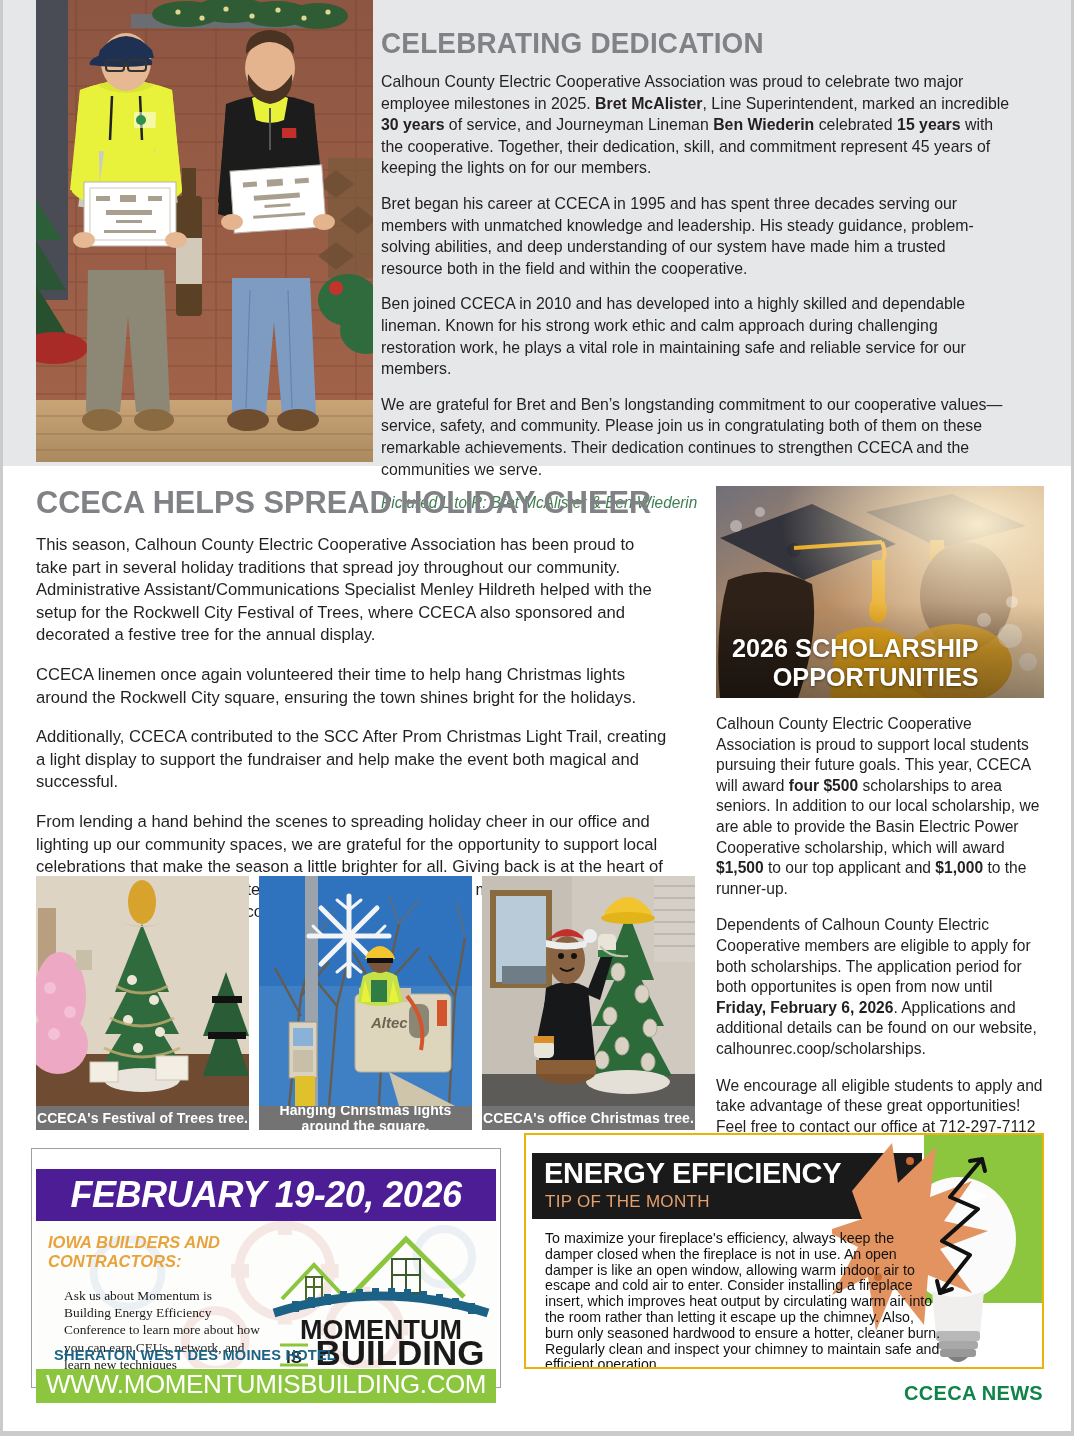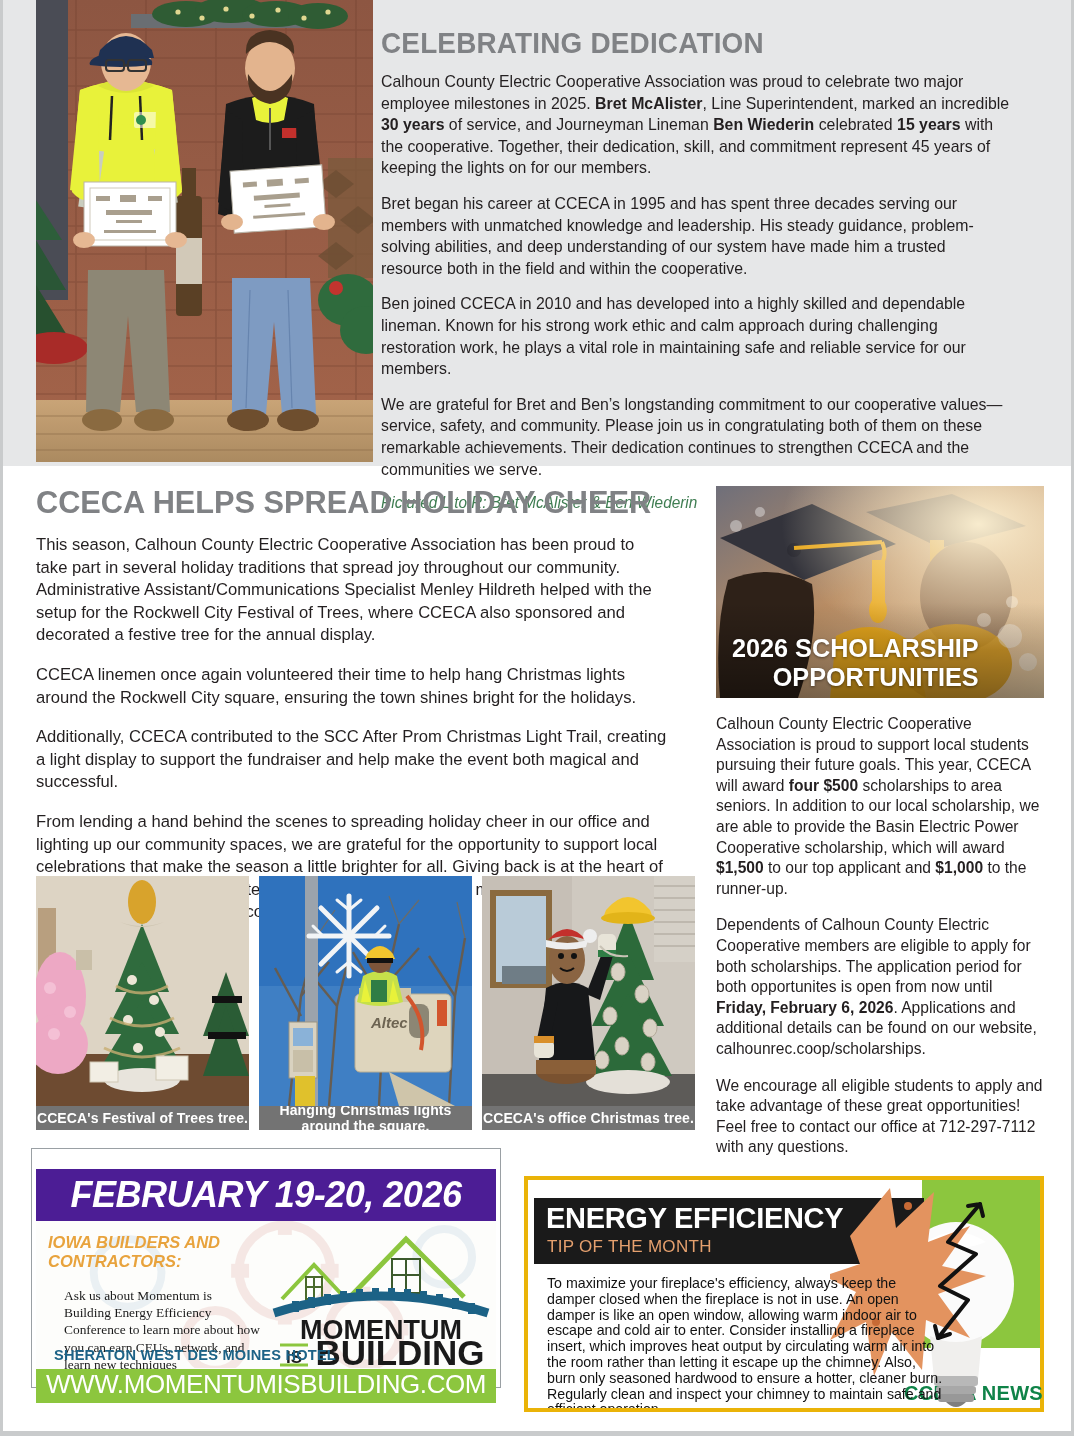--- a/index.html
+++ b/index.html
@@ -217,24 +217,24 @@
   }
   .mib-footer span {
     color: #fff;
     font-family: "Liberation Sans", sans-serif;
     font-size: 26px;
     letter-spacing: -.4px;
   }
 
   .ad-ee {
     position: absolute;
-    left: 521px; top: 1176px;
+    left: 521px; top: 1133px;
     width: 520px; height: 236px;
     background: #fff;
-    border: 4px solid #eab308;
+    border: 2px solid #eab308;
     overflow: hidden;
   }
   .ee-green {
     position: absolute; right: 0; top: 0;
     width: 118px; height: 168px;
     background: #8cc63e;
   }
   .ee-black {
     position: absolute; left: 6px; top: 18px;
     width: 390px; height: 66px;

